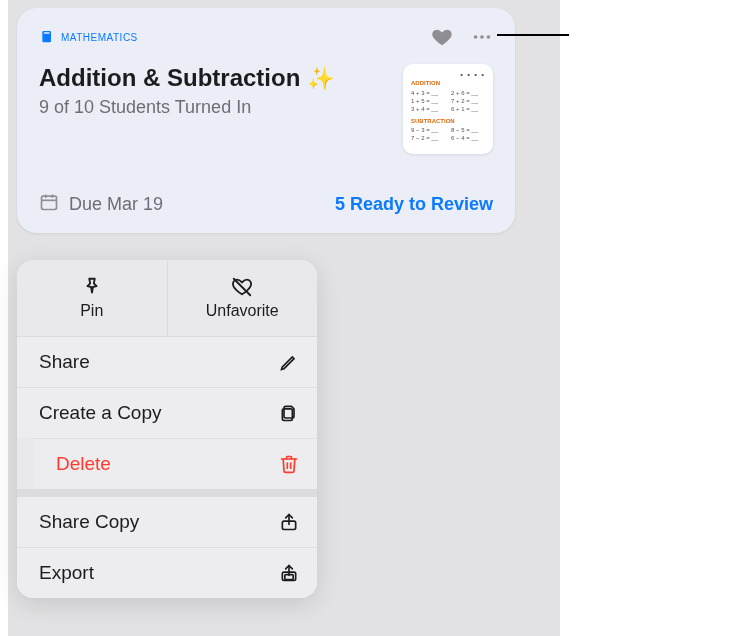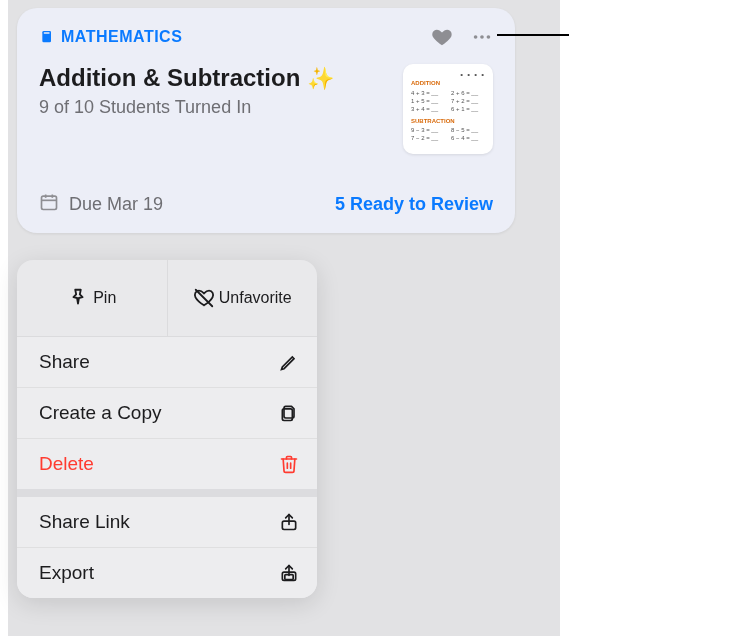--- a/index.html
+++ b/index.html
@@ -39,22 +39,22 @@
       align-items: center;
       justify-content: space-between;
     }
     .subject-row {
       display: flex;
       align-items: center;
       gap: 6px;
     }
     .subject-icon svg { display:block; }
     .subject-label {
-      font-size: 16px;
-      font-weight: 700;
+      font-size: 10px;
+      font-weight: 400;
       letter-spacing: 0.5px;
       color: #0a7aff;
     }
     .header-icons {
       display: flex;
       align-items: center;
       gap: 18px;
     }
     .icon-btn {
       cursor: pointer;
@@ -137,21 +137,21 @@
       box-shadow: 0 6px 24px rgba(0,0,0,0.12);
     }
     .menu-top {
       display: flex;
       border-bottom: 1px solid rgba(0,0,0,0.06);
     }
     .menu-top-item {
       flex: 1;
       height: 76px;
       display: flex;
-      flex-direction: row;
+      flex-direction: column;
       align-items: center;
       justify-content: center;
       gap: 4px;
       font-size: 16px;
       color: #1c1c1e;
       cursor: pointer;
     }
     .menu-top-item + .menu-top-item {
       border-left: 1px solid rgba(0,0,0,0.06);
     }
@@ -168,20 +168,21 @@
     }
     .menu-list-item + .menu-list-item {
       border-top: 1px solid rgba(0,0,0,0.06);
     }
     .menu-sep {
       height: 8px;
       background: #dcdcdf;
     }
     .menu-list-item.danger {
       color: #ff3b30;
+      margin-left: 17px;
     }
     .menu-list-item.danger .right-icon { color:#ff3b30; }
     .right-icon { color:#1c1c1e; display:inline-flex; }
 
     
     .callout-line {
       position: absolute;
       top: 34px;
       left: 497px;
       width: 72px;
@@ -321,21 +322,21 @@
             <path d="M19 6l-1 14a2 2 0 0 1-2 2H8a2 2 0 0 1-2-2L5 6"></path>
             <path d="M10 11v6M14 11v6"></path>
             <path d="M9 6V4a1 1 0 0 1 1-1h4a1 1 0 0 1 1 1v2"></path>
           </svg>
       </span>
     </div>
 
     <div class="menu-sep"></div>
 
     <div class="menu-list-item">
-      <span>Share Link</span>
+      <span>Share Copy</span>
       <span class="right-icon">
         <svg width="20" height="20" viewBox="0 0 24 24" fill="none" stroke="currentColor" stroke-width="2" stroke-linecap="round" stroke-linejoin="round">
             <path d="M12 3v12"></path>
             <polyline points="8 7 12 3 16 7"></polyline>
             <rect x="4" y="11" width="16" height="10" rx="2"></rect>
           </svg>
       </span>
     </div>
     <div class="menu-list-item">
       <span>Export</span>

